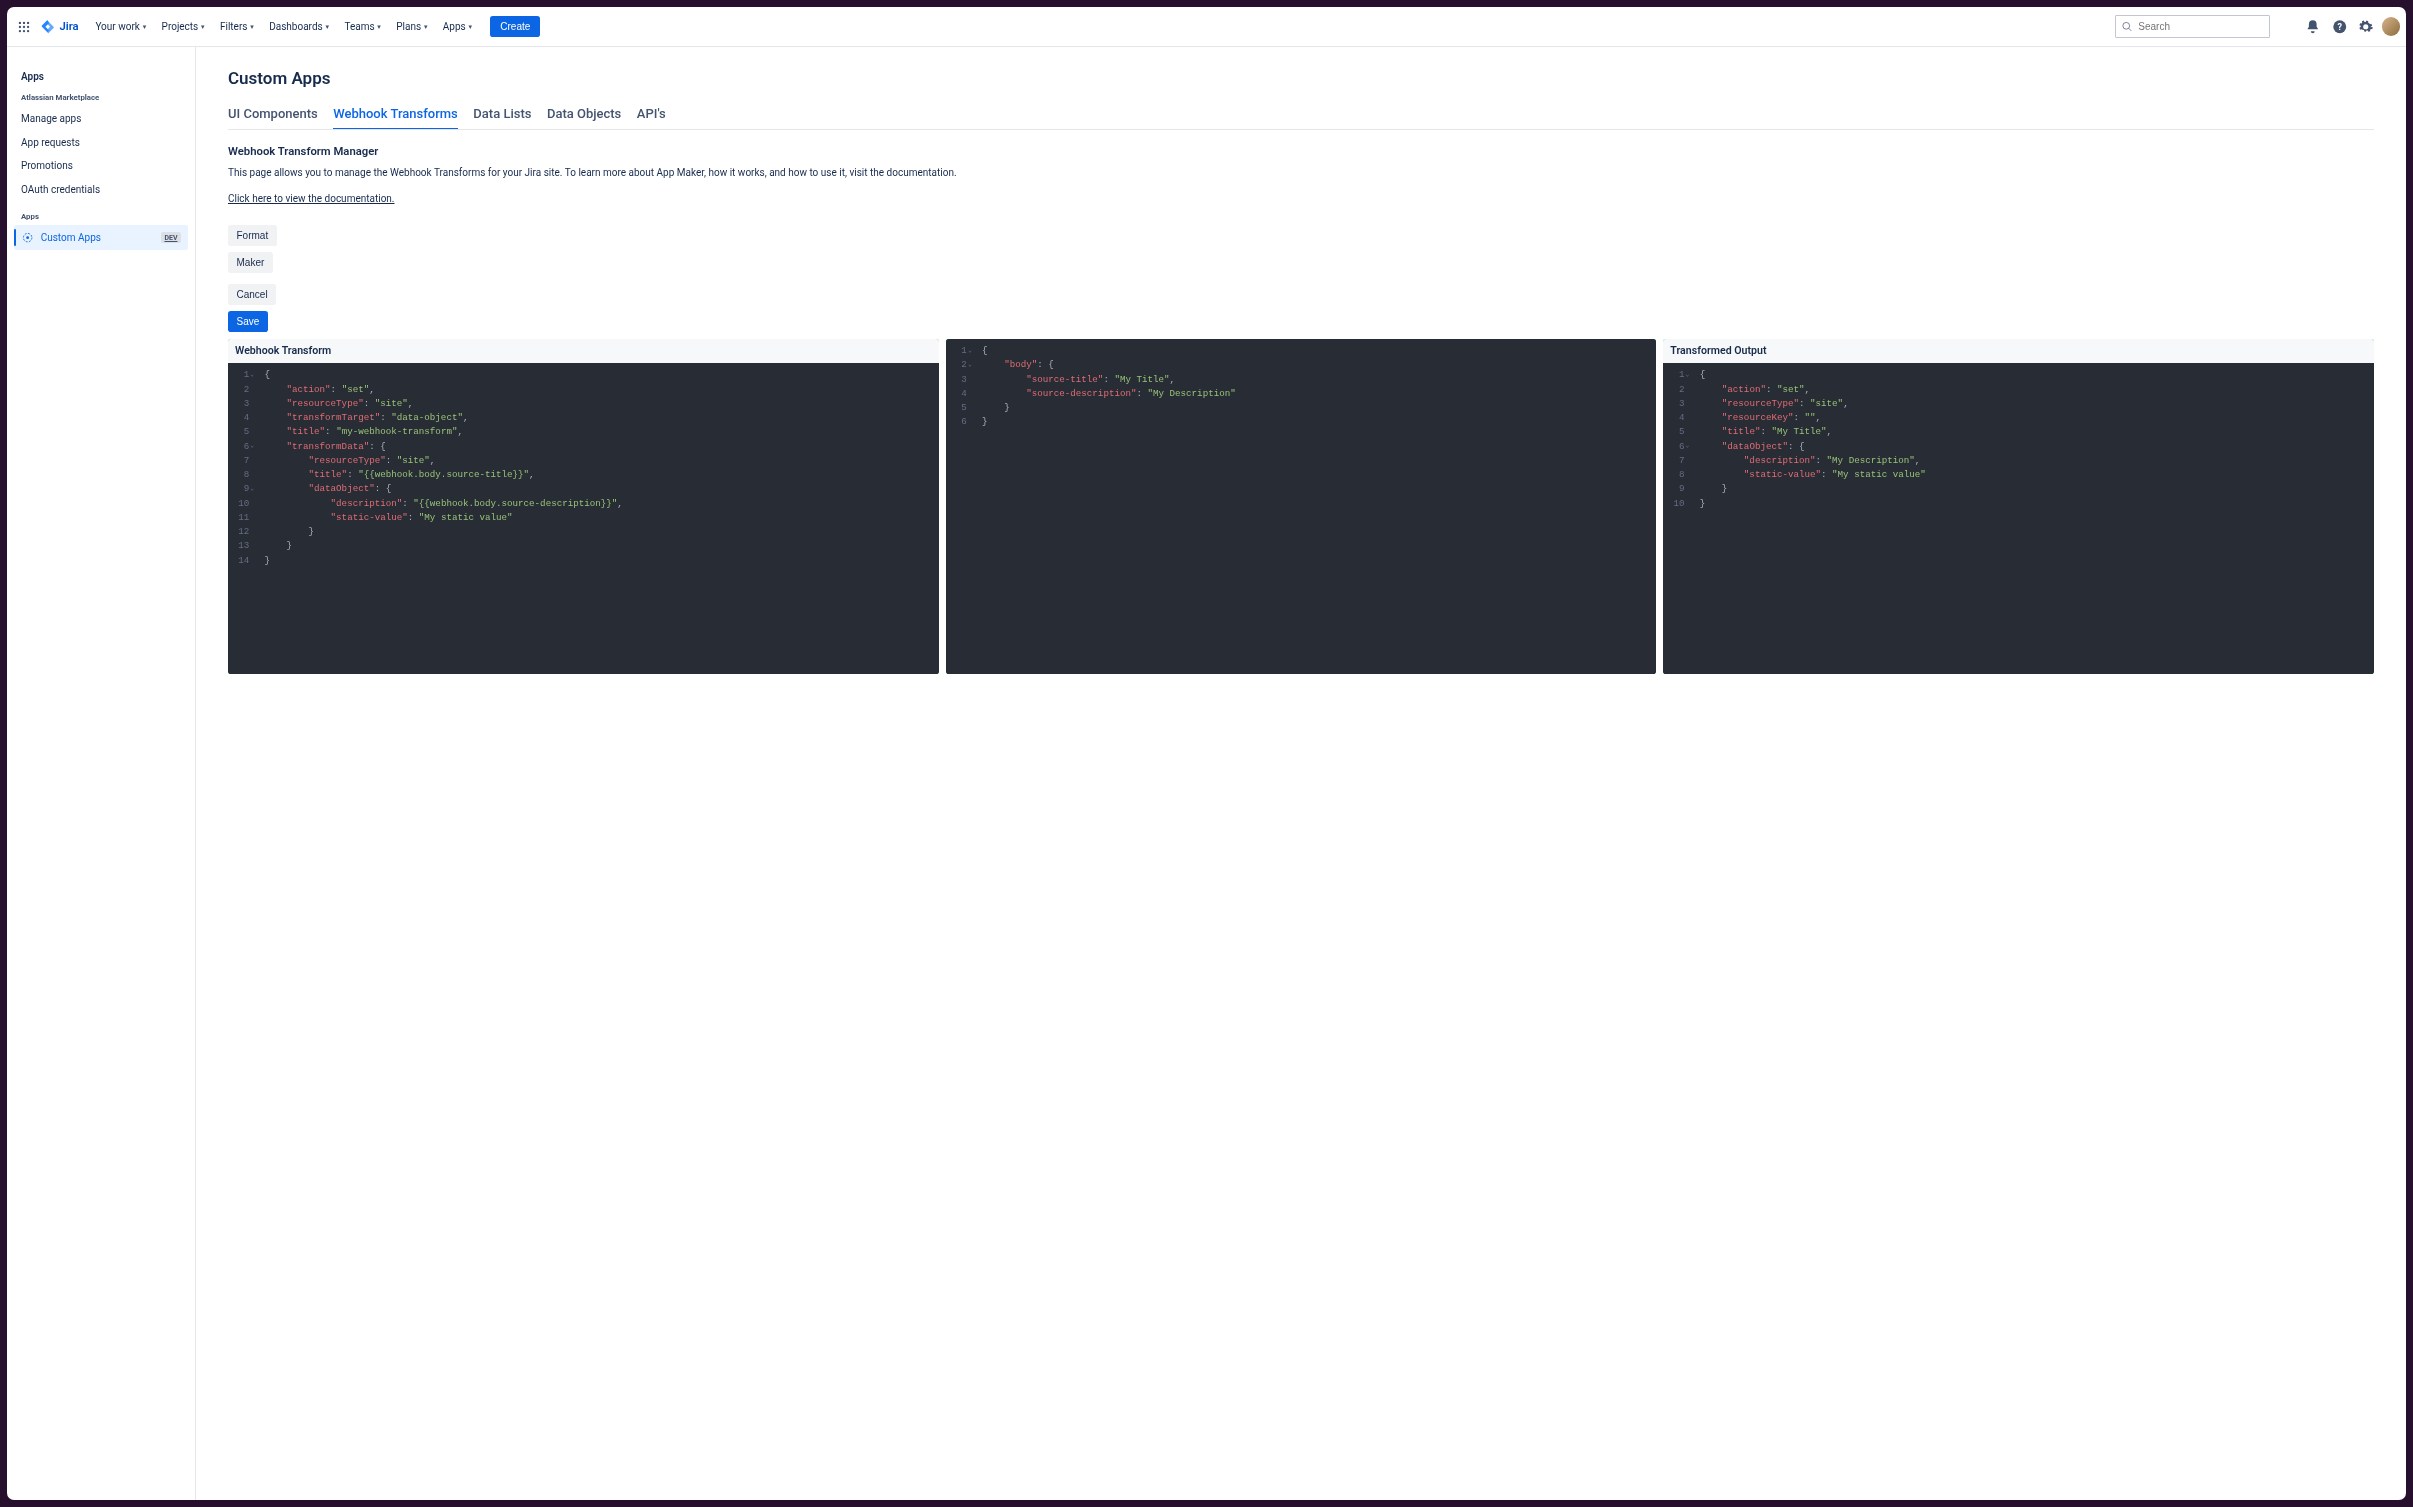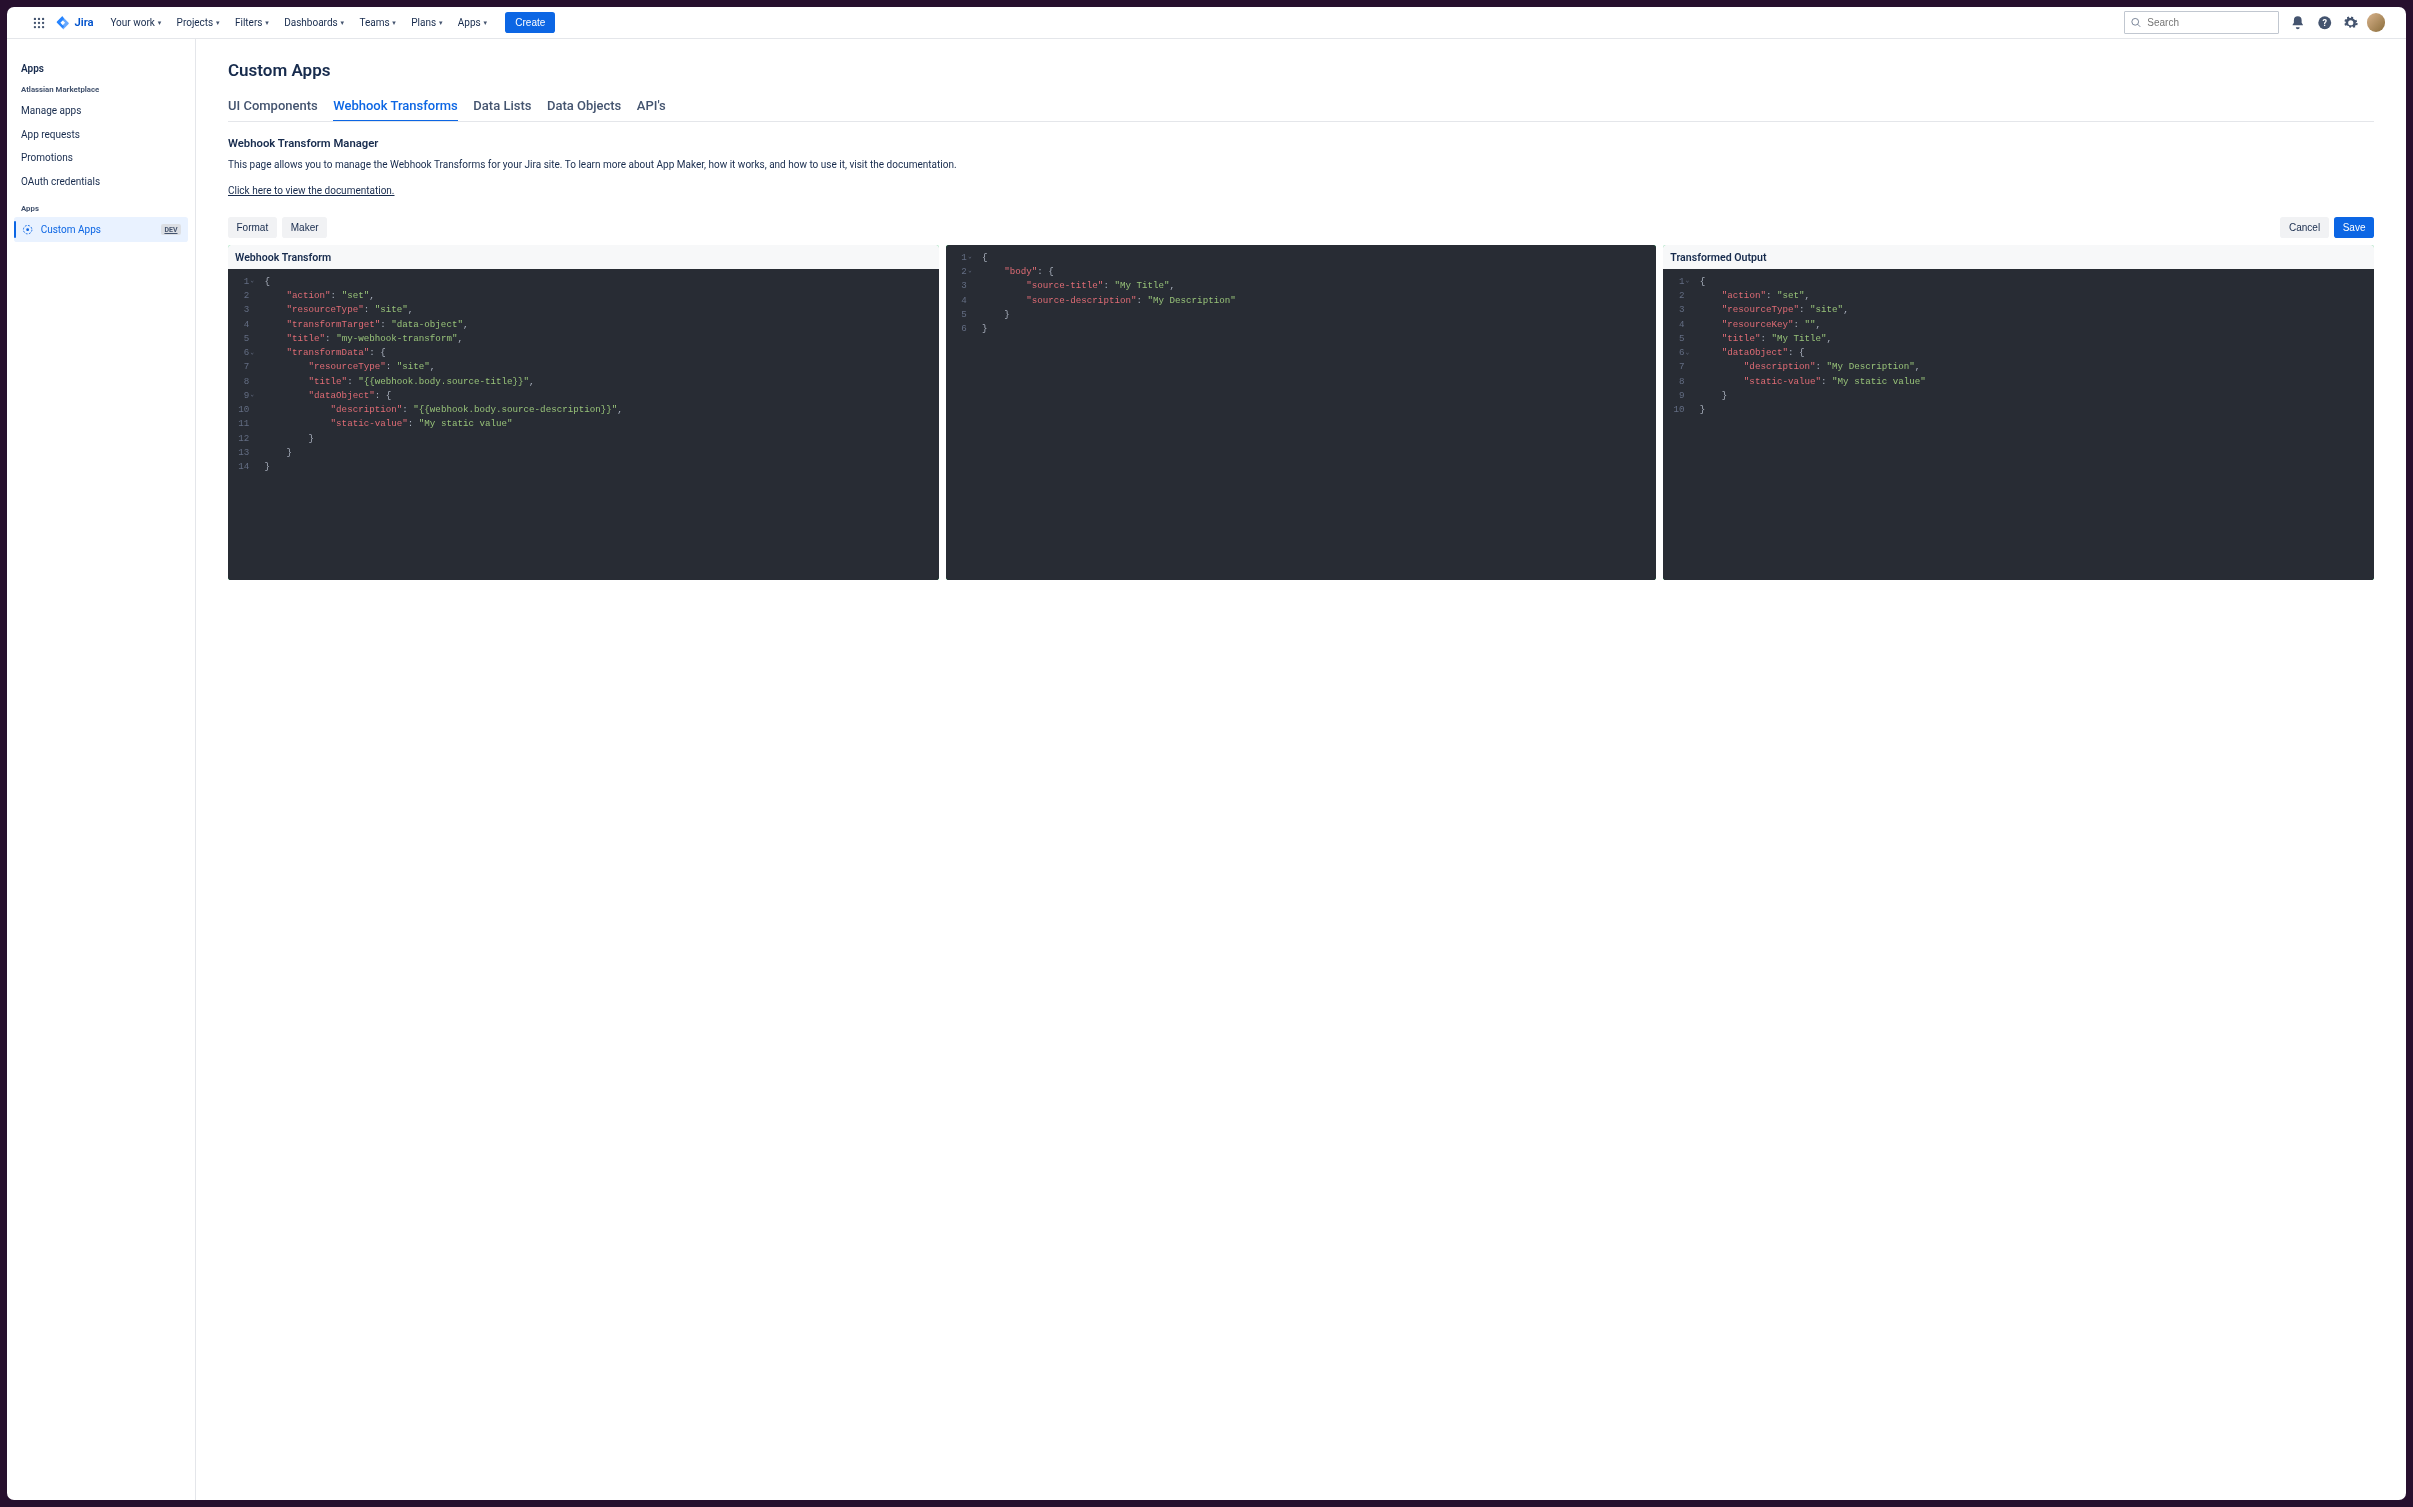--- a/index.html
+++ b/index.html
@@ -16,23 +16,24 @@
     height: calc(100% - 0px);
     overflow: hidden;
     display: flex;
     flex-direction: column;
   }
 
   
   .topnav {
     display: flex;
     align-items: center;
-    padding: 0 21px;
-    height: 32px;
+    padding: 0 6px;
+    height: 40px;
     border-bottom: 0.7px solid #e4e6ea;
+    gap: 24px;
   }
   .topnav .left { display: flex; align-items: center; gap: 4.2px; }
   .app-switcher {
     width: 22.6px; height: 22.6px; display: flex; align-items: center; justify-content: center;
     color: #44546f; border-radius: 2.8px; cursor: pointer;
   }
   .logo { display: flex; align-items: center; gap: 4.2px; margin-right: 5.6px; color: #0052cc; font-weight: 600; font-size: 11.3px; cursor: pointer; }
   .logo svg { color: #2684ff; }
   .nav-items { display: flex; align-items: center; gap: 1.4px; }
   .nav-item {
@@ -95,21 +96,21 @@
   .tabs { display: flex; gap: 15.5px; border-bottom: 0.7px solid #e4e6ea; }
   .tab {
     padding: 5.6px 0 7px; font-size: 13px; color: #44546f; cursor: pointer; font-weight: 500;
     border-bottom: 1.4px solid transparent; margin-bottom: -0.7px;
   }
   .tab.active { color: #0c66e4; border-bottom-color: #0c66e4; }
   .section-title { font-size: 11.3px; font-weight: 600; color: #172b4d; margin: 15.5px 0 7px; }
   .desc { font-size: 10px; color: #172b4d; margin: 0 0 12px; line-height: 1.5; }
   .doc-link { color: #172b4d; text-decoration: underline; cursor: pointer; font-size: 10px; }
 
-  .toolbar { display: flex; align-items: flex-start; margin-top: 20px; gap: 5.6px; }
+  .toolbar { display: flex; align-items: flex-start; margin-top: 20px; gap: 5.6px; flex-direction: column; }
   .toolbar .grow { flex: 1; }
   .btn {
     background: #f1f2f4; color: #172b4d; border: none; padding: 5px 8.5px; font-size: 10px; font-weight: 500;
     border-radius: 2.8px; cursor: pointer;
   }
   .btn.primary { background: #0c66e4; color: #fff; }
 
   .editor-grid {
     display: grid; grid-template-columns: 1fr 1fr 1fr; gap: 7px; margin-top: 7px;
   }

